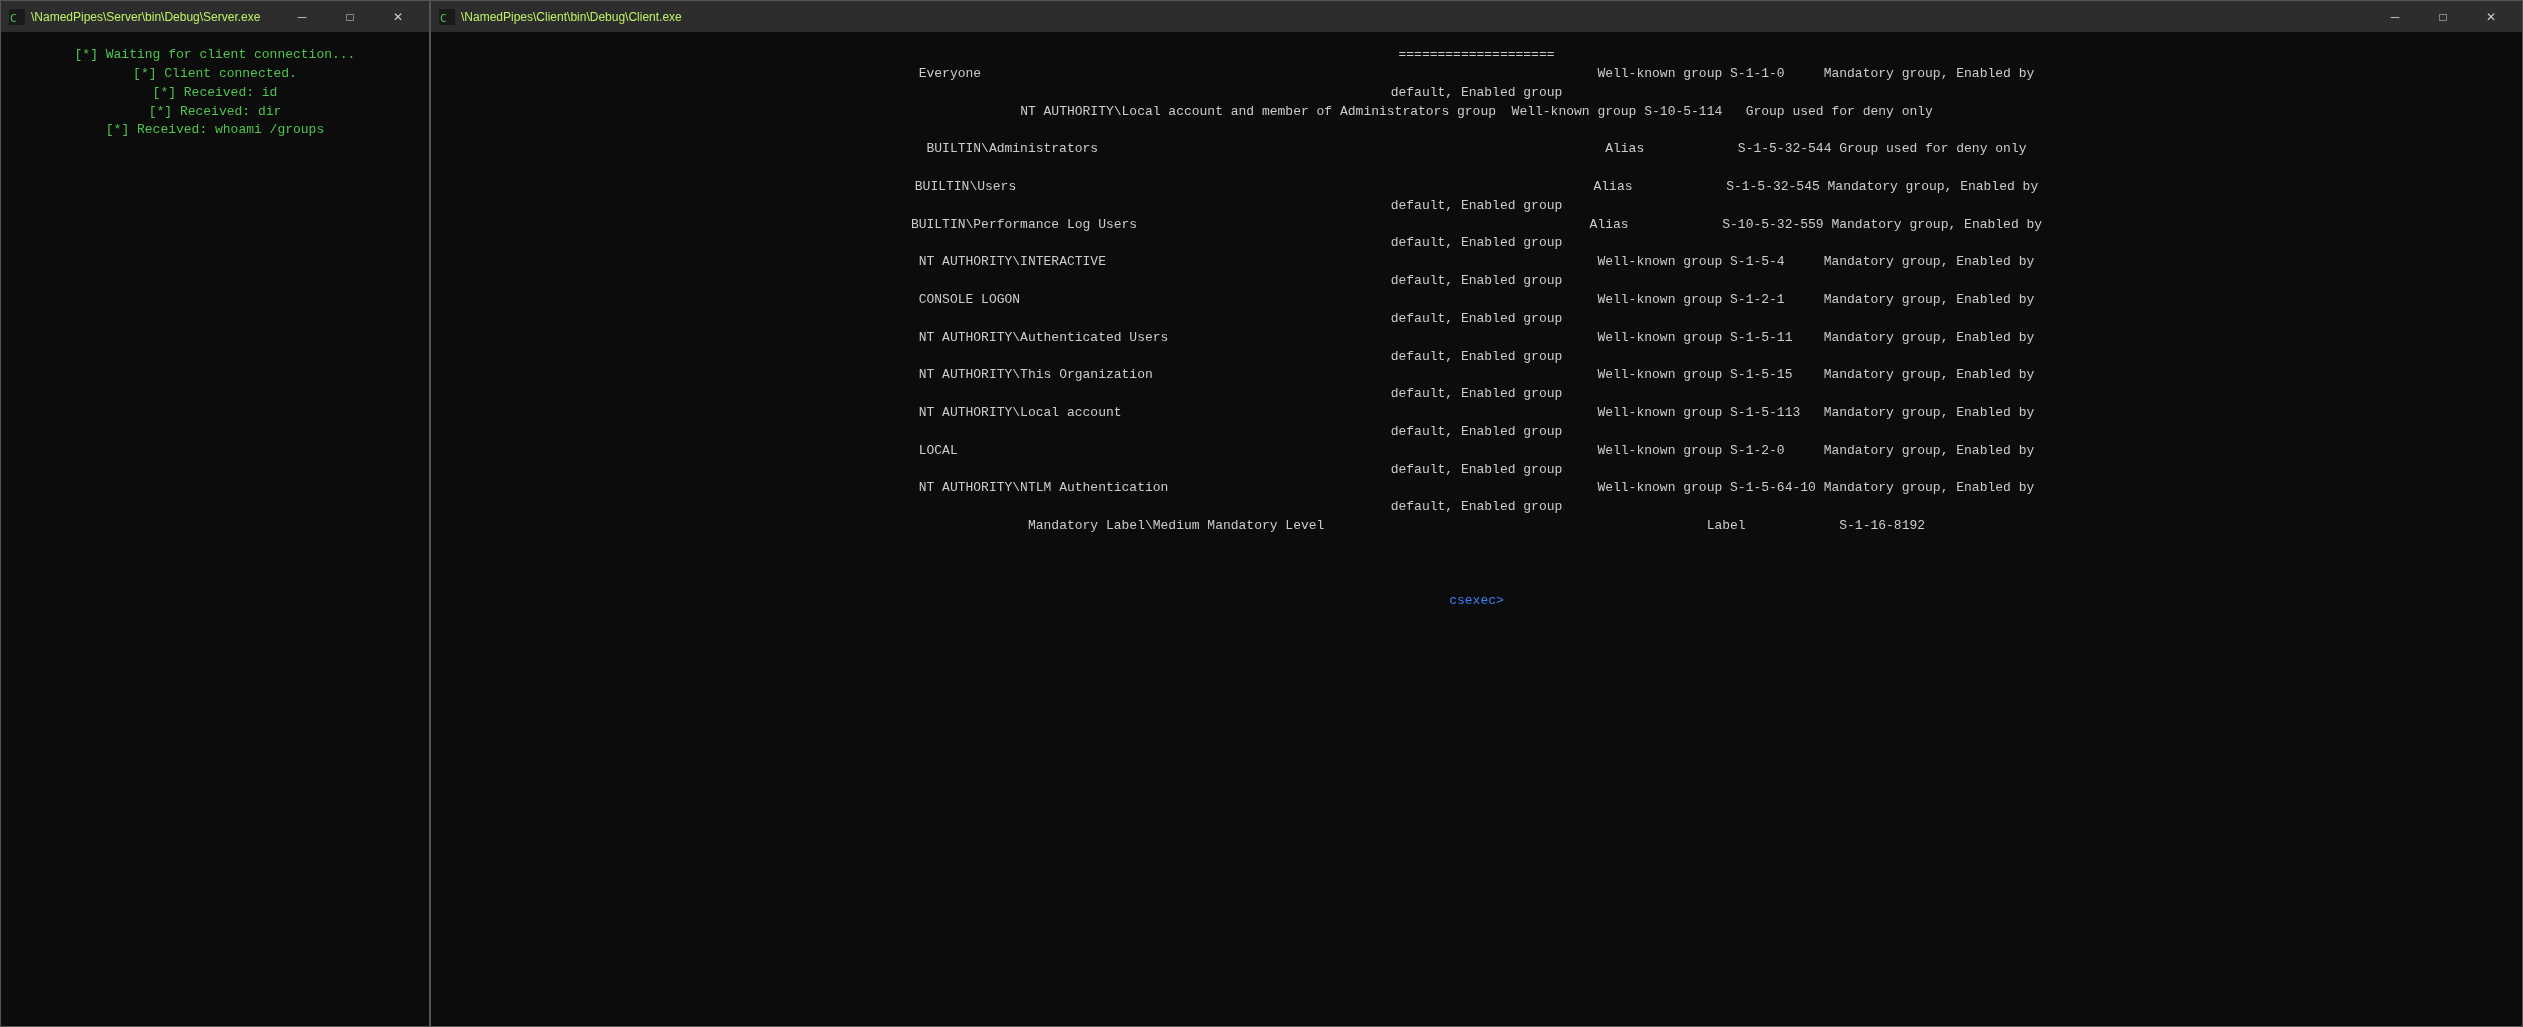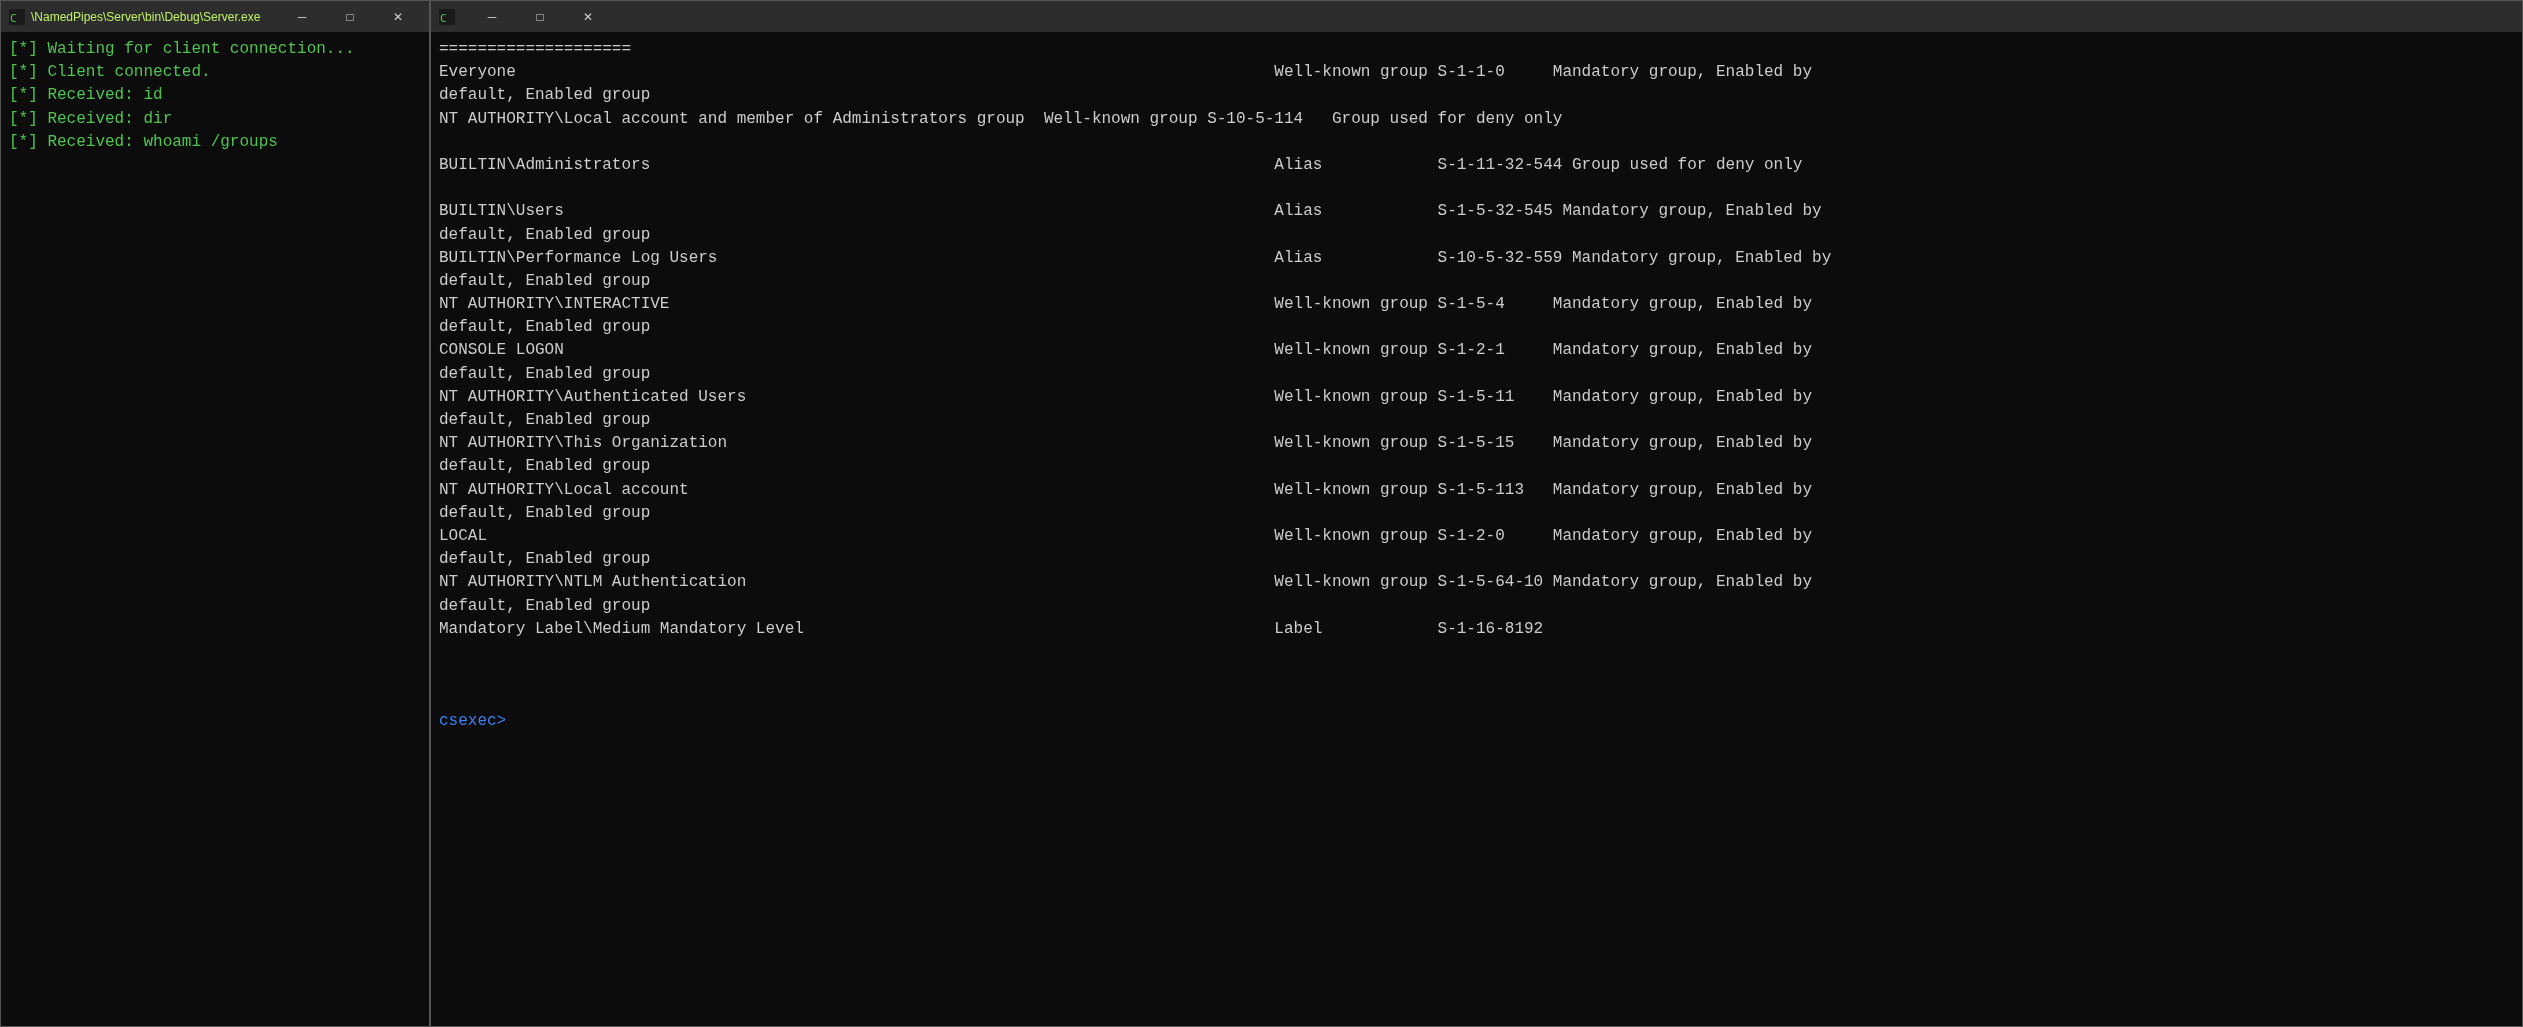--- a/index.html
+++ b/index.html
@@ -70,29 +70,30 @@
       color: #d0d0d0;
       font-size: 12px;
       display: flex;
       align-items: center;
       justify-content: center;
       cursor: pointer;
     }
     .console-body {
       background: #0c0c0c;
       flex: 1;
-      padding: 6px 8px;
+      padding: 14px 8px;
       overflow: hidden;
       border-left: 1px solid #555;
       border-right: 1px solid #555;
       border-bottom: 1px solid #555;
       white-space: pre;
-      font-size: 16px;
+      font-size: 13px;
       line-height: 1.45;
       color: #cccccc;
+      text-align: center;
     }
     .console-body .green { color: #4fc44f; }
     .prompt-line { color: #3b82f6; }
   </style>
 </head>
 <body>
 
 <div class="windows-container">
 
   <div class="window window-left">
@@ -118,32 +119,33 @@
   </div>
 
   <div class="window window-right">
     <div class="title-bar">
       <span class="title-bar-icon">
         <svg width="16" height="16" viewBox="0 0 16 16">
           <rect width="16" height="16" fill="#1a1a1a"></rect>
           <text x="1" y="13" font-family="monospace" font-size="11" fill="#4fc44f">C</text>
         </svg>
       </span>
+      <span class="title-bar-text">\NamedPipes\Client\bin\Debug\Client.exe</span>
       <div class="title-bar-controls">
         <button class="title-bar-btn">─</button>
         <button class="title-bar-btn">□</button>
         <button class="title-bar-btn close">✕</button>
       </div>
     </div>
     <div class="console-body"><span>====================</span>
 <span>Everyone                                                                               Well-known group S-1-1-0     Mandatory group, Enabled by</span>
 <span>default, Enabled group</span>
 <span>NT AUTHORITY\Local account and member of Administrators group  Well-known group S-10-5-114   Group used for deny only</span>
 <span></span>
-<span>BUILTIN\Administrators                                                                 Alias            S-1-11-32-544 Group used for deny only</span>
+<span>BUILTIN\Administrators                                                                 Alias            S-1-5-32-544 Group used for deny only</span>
 <span></span>
 <span>BUILTIN\Users                                                                          Alias            S-1-5-32-545 Mandatory group, Enabled by</span>
 <span>default, Enabled group</span>
 <span>BUILTIN\Performance Log Users                                                          Alias            S-10-5-32-559 Mandatory group, Enabled by</span>
 <span>default, Enabled group</span>
 <span>NT AUTHORITY\INTERACTIVE                                                               Well-known group S-1-5-4     Mandatory group, Enabled by</span>
 <span>default, Enabled group</span>
 <span>CONSOLE LOGON                                                                          Well-known group S-1-2-1     Mandatory group, Enabled by</span>
 <span>default, Enabled group</span>
 <span>NT AUTHORITY\Authenticated Users                                                       Well-known group S-1-5-11    Mandatory group, Enabled by</span>

